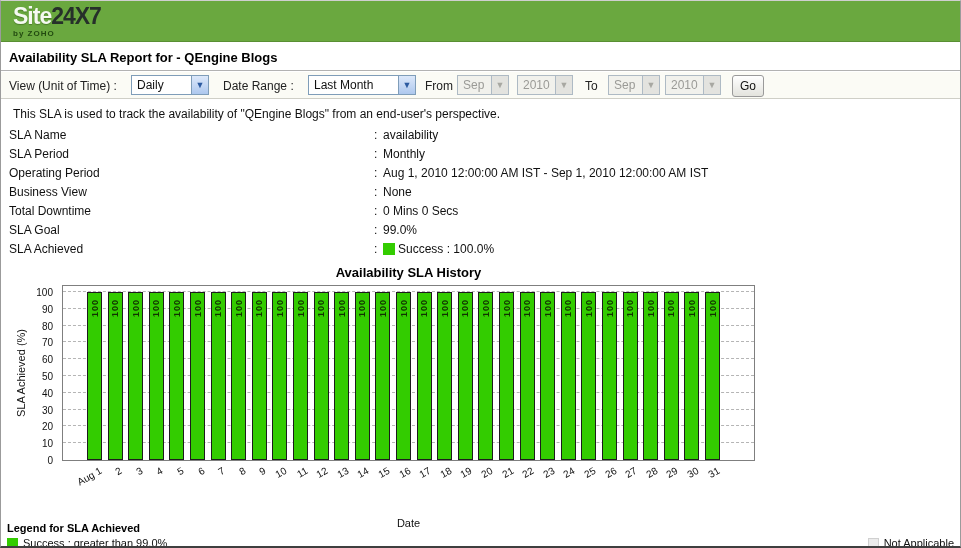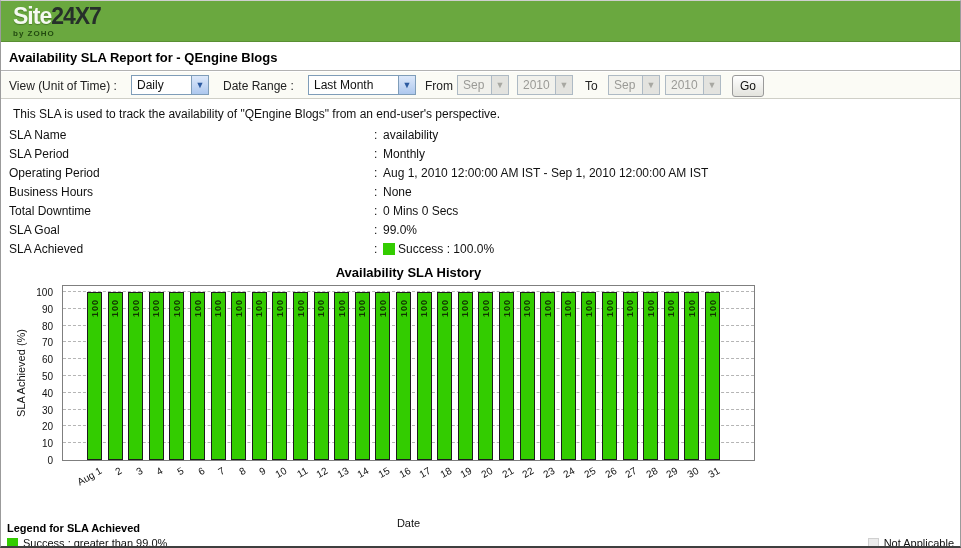--- a/index.html
+++ b/index.html
@@ -123,21 +123,21 @@
       <span class="dval">Monthly</span>
     </div>
 
     <div class="drow">
       <span class="dlbl">Operating Period</span>
       <span class="dcolon">:</span>
       <span class="dval">Aug 1, 2010 12:00:00 AM IST - Sep 1, 2010 12:00:00 AM IST</span>
     </div>
 
     <div class="drow">
-      <span class="dlbl">Business Hours</span>
+      <span class="dlbl">Business View</span>
       <span class="dcolon">:</span>
       <span class="dval">None</span>
     </div>
 
     <div class="drow">
       <span class="dlbl">Total Downtime</span>
       <span class="dcolon">:</span>
       <span class="dval">0 Mins 0 Secs</span>
     </div>
 

